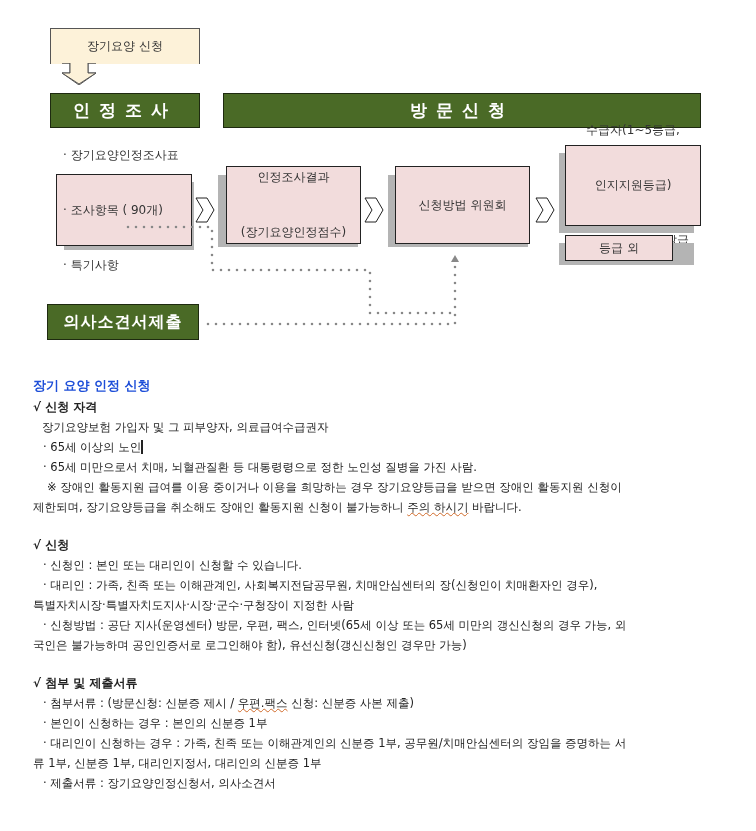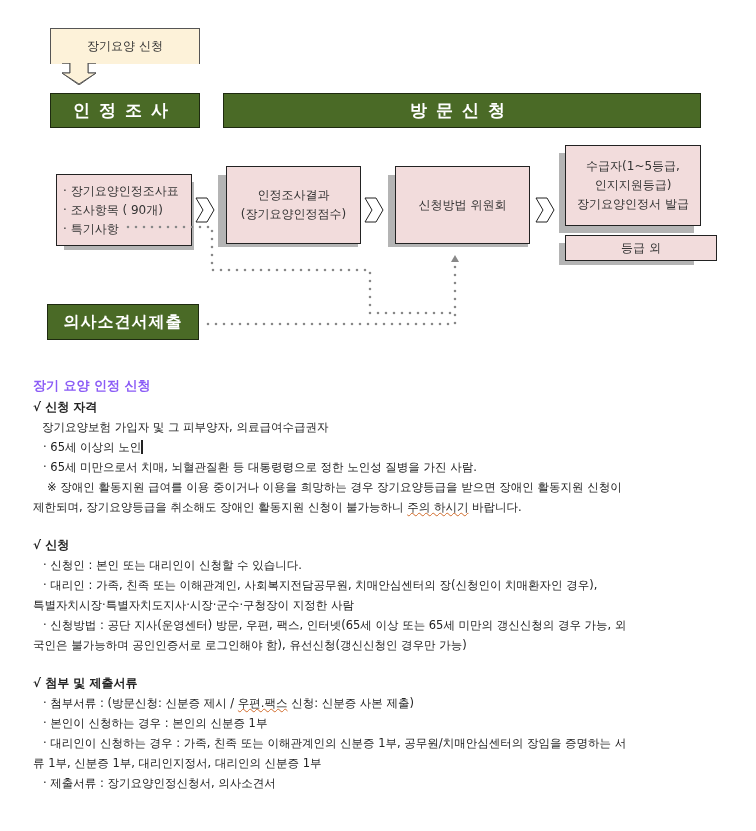--- a/index.html
+++ b/index.html
@@ -16,32 +16,32 @@
 
   
   .green {
     position: absolute; background: #4a6a26; border: 1px solid #1e2a10;
     color: #fff; font-weight: bold; display: flex; align-items: center; justify-content: center;
     letter-spacing: 9px; font-size: 17px;
   }
   .shadow { position: absolute; background: #b4b4b4; }
   .pink {
     position: absolute; background: #f2dcdc; border: 1px solid #222;
-    font-size: 12px; color: #333; display: flex; flex-direction: column; justify-content: center;
+    font-size: 12px; color: #333; display: flex; flex-direction: column; justify-content: center; gap: 36px;
   }
   .pink.center { align-items: center; text-align: center; }
   .pink .line { line-height: 19px; white-space: nowrap; }
   .pink.list { padding-left: 6px; }
 
   .chev { position: absolute; width: 20px; height: 26px; }
   .dots { position: absolute; }
 
   
   .doc { position: absolute; left: 33px; top: 376px; width: 690px; font-size: 11.5px; line-height: 20px; color: #222; }
-  .doc .title { color: #8b5cf6; font-weight: bold; font-size: 13px; margin-bottom: 1px; }
+  .doc .title { color: #1d4ed8; font-weight: bold; font-size: 13px; margin-bottom: 1px; }
   .doc .sec { font-weight: bold; font-size: 12px; }
   .doc .p { white-space: nowrap; }
   .doc .i1 { padding-left: 9px; }
   .doc .i2 { padding-left: 10px; }
   .doc .gap { height: 18px; }
   .squig { text-decoration: underline wavy #d06a2a; text-decoration-thickness: 1px; }
   .cursor { border-right: 2px solid #222; }
 </style>
 </head>
 <body>
@@ -94,21 +94,21 @@
   </svg>
 
   <div class="shadow" style="left:559px;top:153px;width:135px;height:80px;"></div>
   <div class="pink center" style="left:565px;top:145px;width:136px;height:81px;">
     <div class="line">수급자(1~5등급,</div>
     <div class="line">인지지원등급)</div>
     <div class="line">장기요양인정서 발급</div>
   </div>
 
   <div class="shadow" style="left:559px;top:243px;width:135px;height:22px;"></div>
-  <div class="pink center" style="left:565px;top:235px;width:152px;height:26px;justify-content:center;">
+  <div class="pink center" style="left:565px;top:235px;width:108px;height:26px;justify-content:center;">
     <div class="line">등급 외</div>
   </div>
 
   <svg class="dots" style="left:0;top:0;" width="756" height="340">
     <g fill="none" stroke="#888" stroke-width="2.6" stroke-linecap="round" stroke-dasharray="0 8">
       <polyline points="128,227 212,227 212,270 370,270 370,313 455,313"></polyline>
       <polyline points="208,324 455,324 455,262"></polyline>
     </g>
     <polygon points="451,262 459,262 455,255" fill="#888"></polygon>
   </svg>

